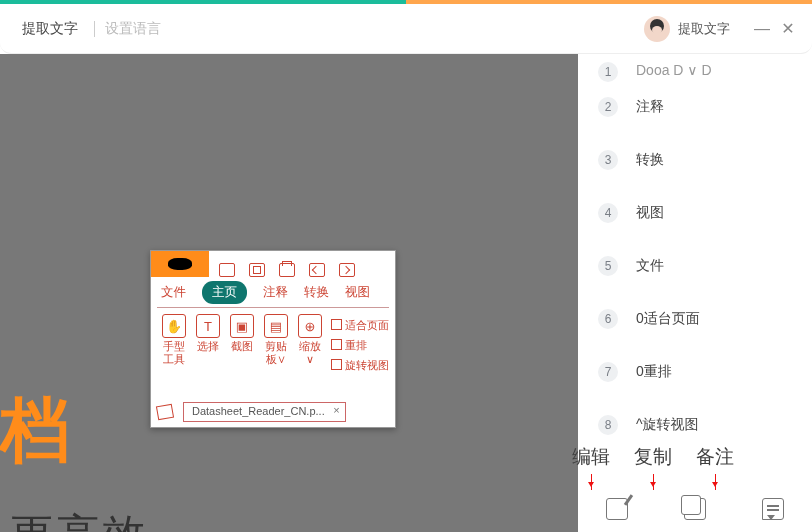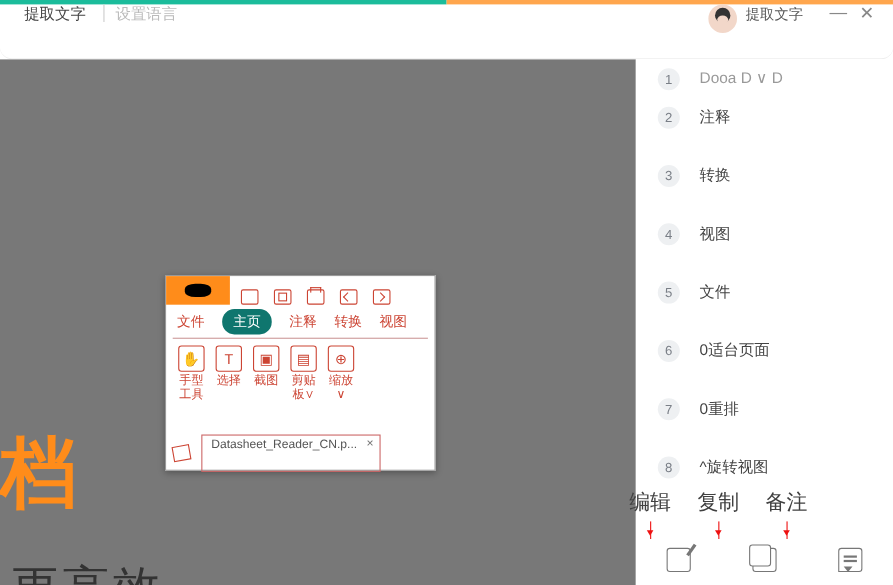--- a/index.html
+++ b/index.html
@@ -4,21 +4,21 @@
 <style>
   * { box-sizing: border-box; margin: 0; padding: 0; }
   html, body { width: 812px; height: 532px; font-family: "Microsoft YaHei", Arial, sans-serif; overflow: hidden; background: #fff; }
 
   
   .topbar { height: 4px; display: flex; }
   .topbar .seg1 { width: 50%; background: #1bbc9b; }
   .topbar .seg2 { width: 50%; background: #ffa64d; }
 
   
-  .header { height: 50px; display: flex; align-items: flex-start; padding: 0 16px; border-bottom: 1px solid #eee; border-radius: 11px; }
+  .header { height: 50px; display: flex; align-items: center; padding: 0 16px; border-bottom: 1px solid #eee; border-radius: 11px; }
   .header .tab { font-size: 14px; color: #444; padding: 0 6px; }
   .header .div { width: 1px; height: 16px; background: #ccc; margin: 0 10px; }
   .header .lang { font-size: 14px; color: #bbb; }
   .header .spacer { flex: 1; }
   .avatar { width: 26px; height: 26px; border-radius: 50%; background: #f2d7c9; position: relative; overflow: hidden; margin-right: 8px; }
   .avatar::before { content:""; position:absolute; top:3px; left:6px; width:14px; height:14px; border-radius:50%; background:#333; }
   .avatar::after { content:""; position:absolute; top:10px; left:8px; width:10px; height:8px; border-radius:50%; background:#f2d7c9; }
   .username { font-size: 13px; color: #555; margin-right: 14px; }
   .winbtn { width: 16px; height: 16px; margin-left: 10px; color: #888; display:flex; align-items:center; justify-content:center; cursor:pointer; }
 
@@ -46,21 +46,21 @@
 
   .pdfui .toolrow { display:flex; padding:6px 2px 2px 6px; }
   .toolcell { width:34px; text-align:center; }
   .toolcell .ticon { width:24px; height:24px; margin:0 auto 2px; border:1.3px solid #c43; border-radius:3px; display:flex; align-items:center; justify-content:center; font-size:13px; color:#c43; }
   .toolcell .tlabel { font-size:11px; color:#c43; line-height:1.15; }
   .rightcol { margin-left:4px; font-size:11px; color:#c43; line-height:1.8; padding-top:2px; }
   .rightcol .ritem span.icon { display:inline-block; width:11px; height:11px; border:1.2px solid #c43; margin-right:3px; vertical-align:-1px; }
 
   .pdfui .tabstrip { position:absolute; left:6px; right:6px; bottom:4px; height:22px; display:flex; align-items:center; gap:10px; }
   .pdfui .tabstrip .tag { width:16px; height:14px; border:1.2px solid #c43; transform:rotate(-10deg); }
-  .pdfui .tabstrip .filetab { border:1px solid #c66; padding:2px 20px 18px 8px; font-size:11px; color:#555; position:relative; }
+  .pdfui .tabstrip .filetab { border:1px solid #c66; padding:2px 20px 4px 8px; font-size:11px; color:#555; position:relative; }
   .pdfui .tabstrip .filetab::after { content:"×"; position:absolute; right:5px; top:1px; color:#777; }
 
   
   .bigchar { position:absolute; left:0; top:330px; font-size:70px; font-weight:700; color:#ff8c1a; }
   .bigtext2 { position:absolute; left:10px; top:452px; font-size:44px; color:#333; letter-spacing:2px; }
 
   
   .side { flex:1; background:#fff; padding:8px 12px 0 20px; position:relative; overflow:hidden; }
   .side .row { display:flex; align-items:center; height:53px; font-size:14px; color:#444; }
   .side .num { width:20px; height:20px; border-radius:50%; background:#eef0f2; color:#7a7f87; font-size:12px; display:flex; align-items:center; justify-content:center; margin-right:18px; }
@@ -138,20 +138,25 @@
             <div class="tlabel">截图</div>
           </div>
         <div class="toolcell">
             <div class="ticon">▤</div>
             <div class="tlabel">剪贴<br>板∨</div>
           </div>
         <div class="toolcell">
             <div class="ticon">⊕</div>
             <div class="tlabel">缩放<br>∨</div>
           </div>
+        <div class="rightcol">
+          <div class="ritem"><span class="icon"></span><span>适合页面</span></div>
+          <div class="ritem"><span class="icon"></span><span>重排</span></div>
+          <div class="ritem"><span class="icon"></span><span>旋转视图</span></div>
+        </div>
       </div>
       <div class="tabstrip">
         <div class="tag"></div>
         <div class="filetab">Datasheet_Reader_CN.p...</div>
       </div>
     </div>
 
     <div class="bigchar">档</div>
     <div class="bigtext2">更高效</div>
   </div>

